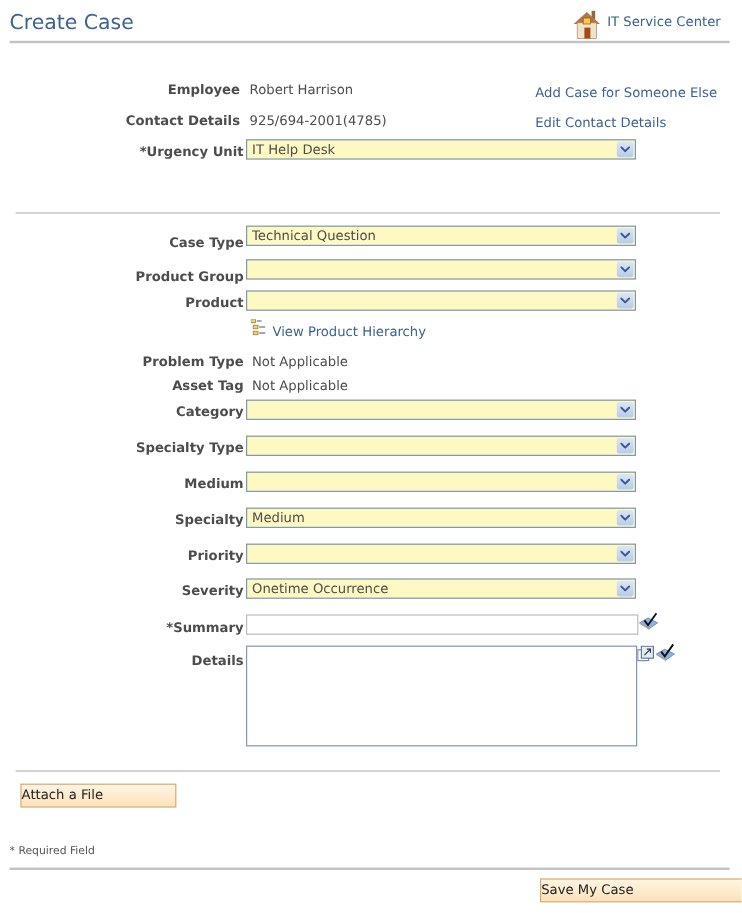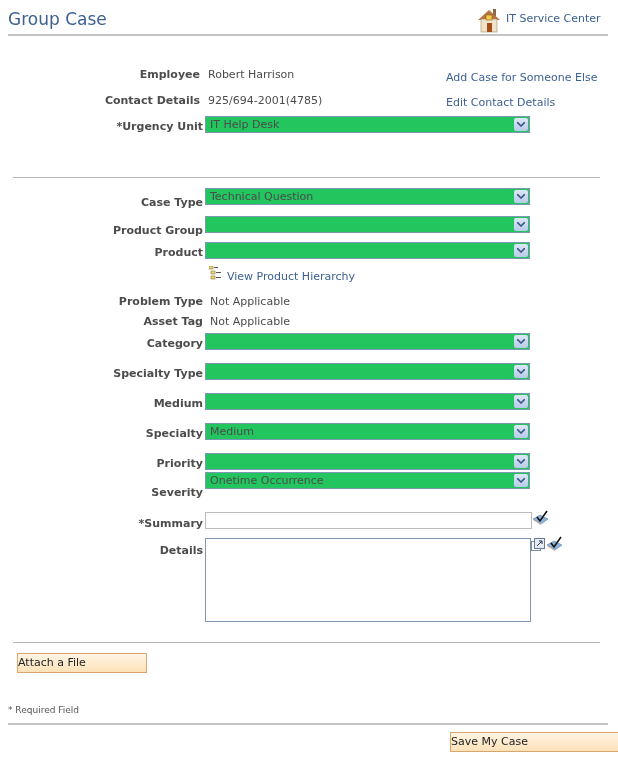--- a/index.html
+++ b/index.html
@@ -5,33 +5,33 @@
   html, body { margin:0; padding:0; background:#ffffff; }
   body { width:618px; height:761px; position:relative; font-family:"DejaVu Sans", "Liberation Sans", sans-serif; font-size:11px; color:#333; overflow:hidden; }
   .title { position:absolute; left:8px; top:9px; font-size:17px; color:#3d6192; }
   .home { position:absolute; left:477px; top:7px; width:24px; height:26px; }
   .service-link { position:absolute; left:506px; top:12px; font-size:11px; color:#3d6192; text-decoration:none; }
   .hr { position:absolute; height:2px; background:#c3c3c3; }
   .hr.thin { height:1px; background:#b5b5b5; }
   .lbl { position:absolute; font-weight:bold; color:#4c4c4c; text-align:right; white-space:nowrap; font-size:11px; }
   .val { position:absolute; color:#4c4c4c; white-space:nowrap; font-size:11px; }
   .lnk { position:absolute; color:#3d6192; white-space:nowrap; font-size:11px; cursor:pointer; }
-  .sel { position:absolute; left:205px; width:325px; height:17px; border:1px solid #7d98b2; background:#22c55e; box-sizing:border-box; }
+  .sel { position:absolute; left:205px; width:325px; height:17px; border:1px solid #7d98b2; background:#fef9c3; box-sizing:border-box; }
   .sel .txt { position:absolute; left:4px; top:1px; font-size:11px; color:#4c4c4c; }
   .sel .arr { position:absolute; right:1px; top:1px; width:14px; height:13px; background:linear-gradient(#dce6f5,#b8cbe9); border-radius:2px; }
   .sel .arr svg { position:absolute; left:3px; top:4px; }
   .txtin { position:absolute; left:205px; top:512px; width:327px; height:17px; border:1px solid #bcbcbc; background:#fff; box-sizing:border-box; }
   .txtarea { position:absolute; left:205px; top:538px; width:326px; height:84px; border:1px solid #7d98b2; background:#fff; box-sizing:border-box; }
   .btn { position:absolute; height:20px; border:1px solid #d9a66d; background:linear-gradient(#fff4e4,#fde2b8); box-sizing:border-box; text-align:left; font-size:11px; line-height:18px; color:#222; cursor:pointer; }
   .req { position:absolute; left:8px; top:705px; font-size:9px; color:#555; }
 </style>
 </head>
 <body>
 
-<div class="title">Group Case</div>
+<div class="title">Create Case</div>
 <svg class="home" viewBox="0 0 24 26">
   <rect x="16" y="2" width="3" height="7" fill="#8a6a4a"></rect>
   <polygon points="1,13 12,3 23,13" fill="#b8743f"></polygon>
   <rect x="4" y="12" width="16" height="13" fill="#efe3c8" stroke="#a08a6a" stroke-width="0.6"></rect>
   <rect x="10" y="16" width="5" height="9" fill="#a54a1a"></rect>
   <rect x="9" y="8" width="6" height="5" fill="#f2cc4a" stroke="#8a5a2a" stroke-width="0.6"></rect>
 </svg>
 <a class="service-link">IT Service Center</a>
 <div class="hr" style="left:8px; top:34px; width:600px;"></div>
 
@@ -145,21 +145,21 @@
 <div class="sel" style="top:453px;">
   <span class="txt"></span>
   <span class="arr">
       <svg width="8" height="5">
         <polyline points="0,0 4,4 8,0" fill="none" stroke="#3a5a8a" stroke-width="1.6"></polyline>
       </svg>
     </span>
 </div>
 
 <div class="lbl" style="right:415px; top:486px;">Severity</div>
-<div class="sel" style="top:472px;text-align:center;">
+<div class="sel" style="top:482px;text-align:center;">
   <span class="txt">Onetime Occurrence</span>
   <span class="arr">
       <svg width="8" height="5">
         <polyline points="0,0 4,4 8,0" fill="none" stroke="#3a5a8a" stroke-width="1.6"></polyline>
       </svg>
     </span>
 </div>
 
 <div class="lbl" style="right:415px; top:517px;">*Summary</div>
 <div class="txtin"></div>

